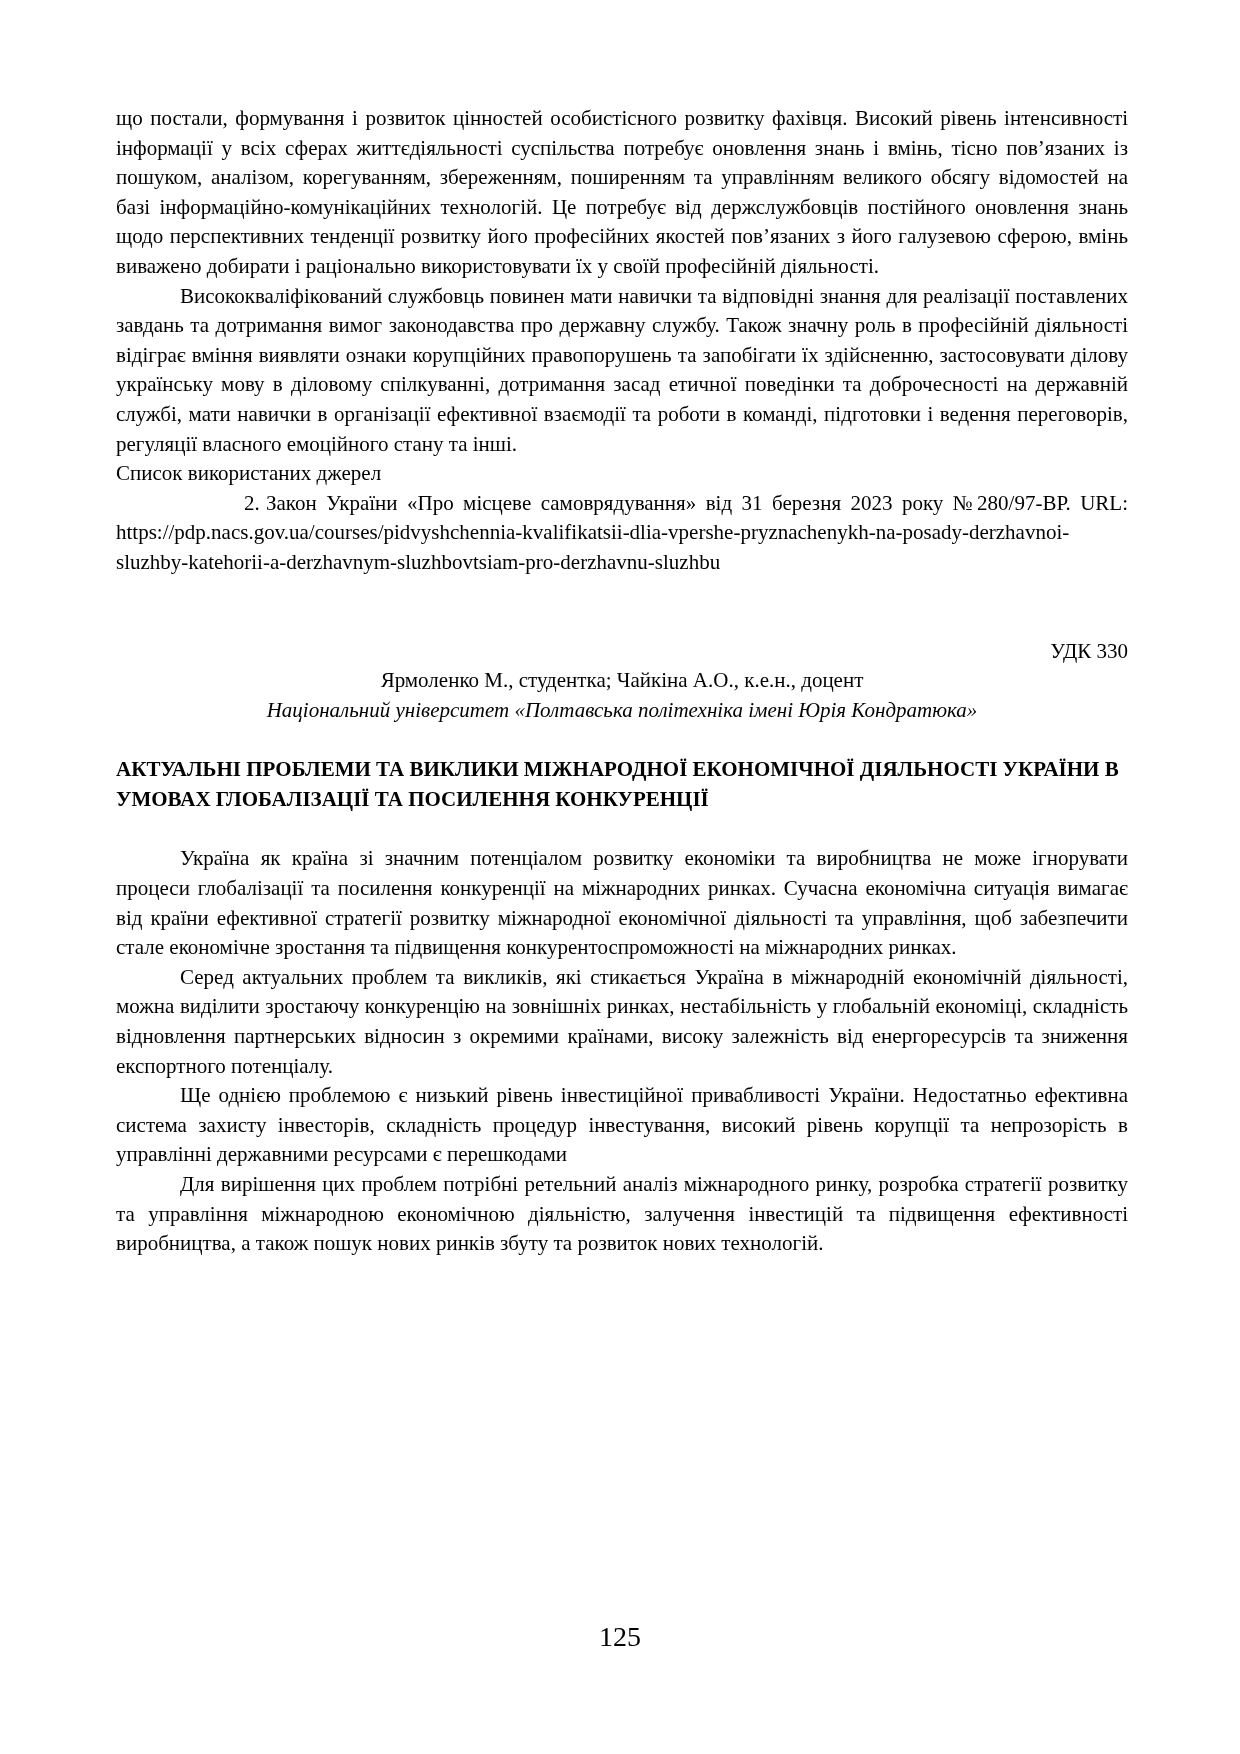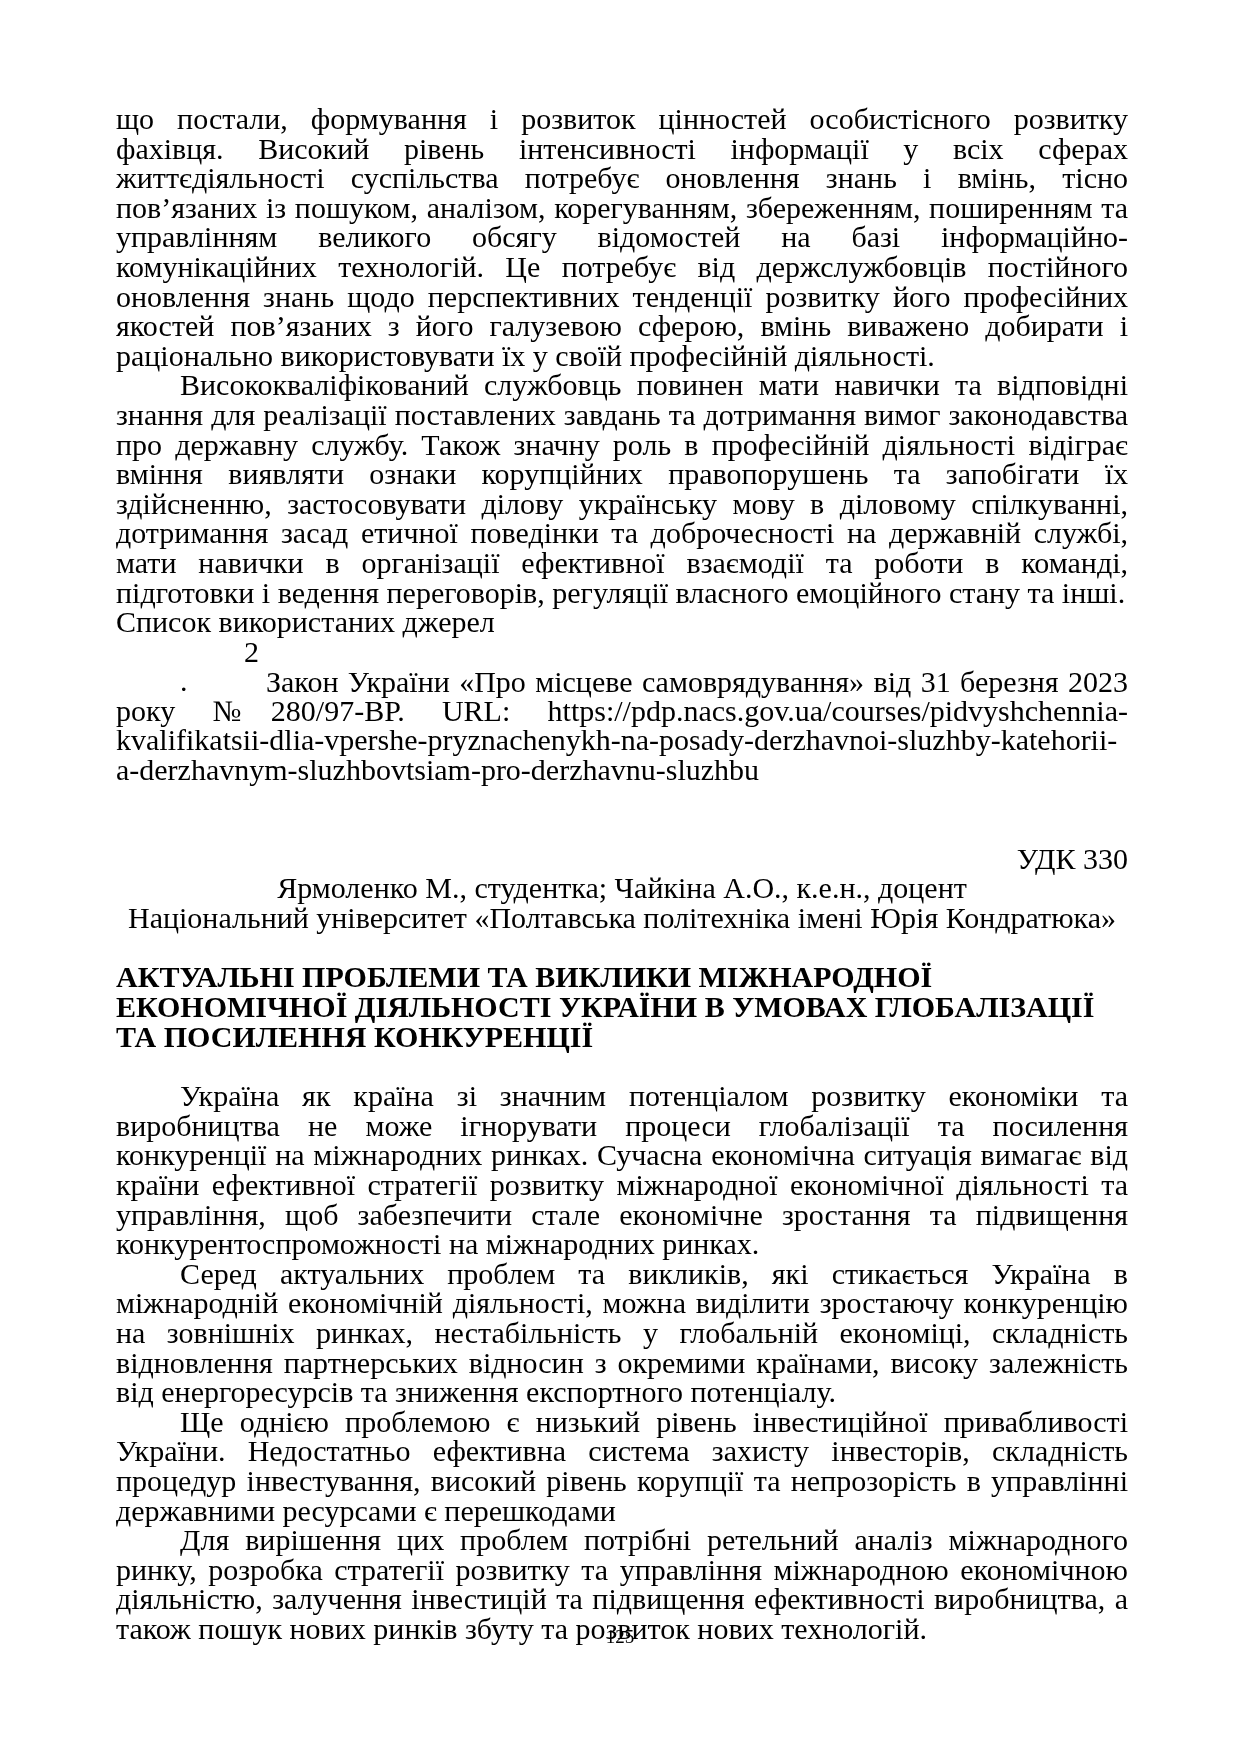--- a/index.html
+++ b/index.html
@@ -22,21 +22,21 @@
     overflow: hidden;
   }
   .content {
     position: absolute;
     left: 116px;
     top: 104px;
     width: 1012px;
   }
   p.body-text {
     margin: 0;
-    font-size: 30px;
+    font-size: 21px;
     line-height: 29.6px;
     text-align: justify;
     text-indent: 64px;
     overflow-wrap: break-word;
   }
   p.no-indent { text-indent: 0; }
   p.src-heading {
     text-align: left;
     text-indent: 0;
     font-weight: normal;
@@ -48,35 +48,35 @@
   p.udc {
     text-indent: 0;
     text-align: right;
     margin-top: 59px;
     font-family: Liberation Serif, serif;
   }
   p.center {
     text-align: center;
     text-indent: 0;
   }
-  p.italic { }
+  p.italic { font-style: italic; }
   p.article-title {
     text-align: left;
     text-indent: 0;
     font-weight: bold;
     margin-top: 30px;
   }
   p.first-body-para { margin-top: 30px; }
   .page-number {
     position: absolute;
     top: 1622px;
     left: 0;
     width: 1240px;
     text-align: center;
-    font-size: 19px;
+    font-size: 28px;
     line-height: 29.6px;
   }
 </style>
 </head>
 <body>
 
 <div class="page">
   <div class="content">
 
     <p class="body-text no-indent">що постали, формування і розвиток цінностей особистісного розвитку фахівця. Високий рівень інтенсивності інформації у всіх сферах життєдіяльності суспільства потребує оновлення знань і вмінь, тісно пов’язаних із пошуком, аналізом, корегуванням, збереженням, поширенням та управлінням великого обсягу відомостей на базі інформаційно-комунікаційних технологій. Це потребує від держслужбовців постійного оновлення знань щодо перспективних тенденції розвитку його професійних якостей пов’язаних з його галузевою сферою, вмінь виважено добирати і раціонально використовувати їх у своїй професійній діяльності.</p>

